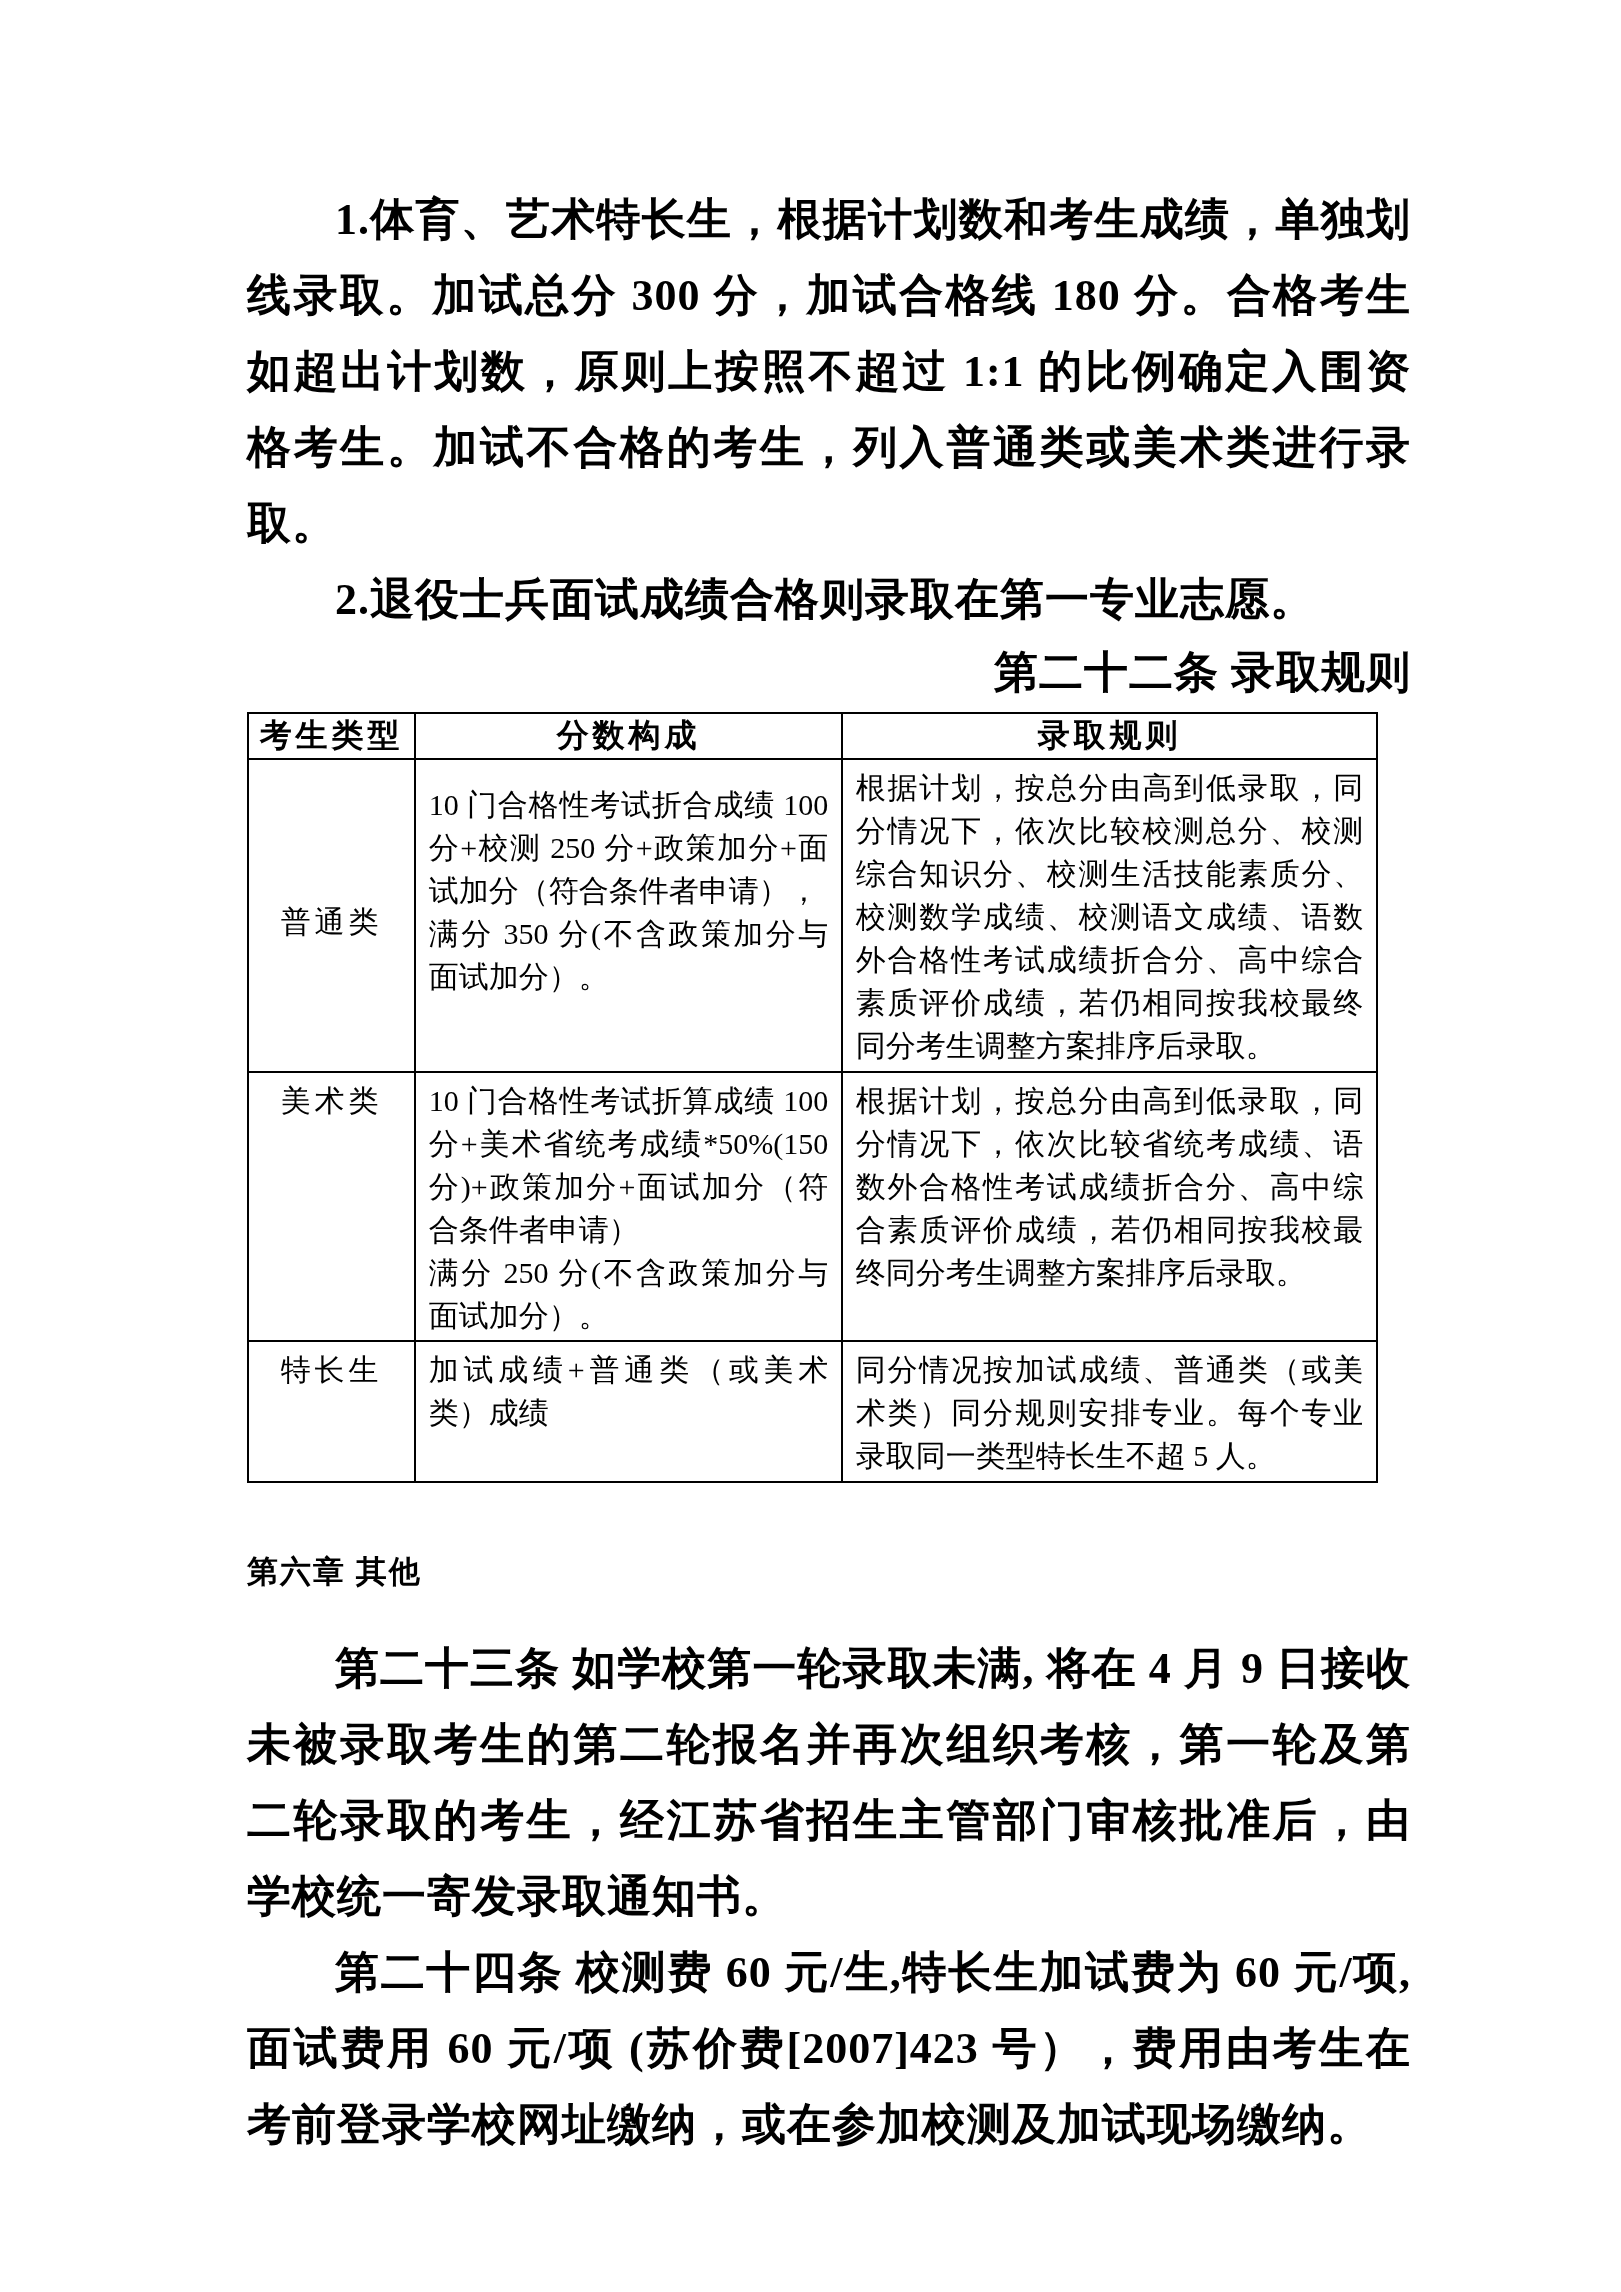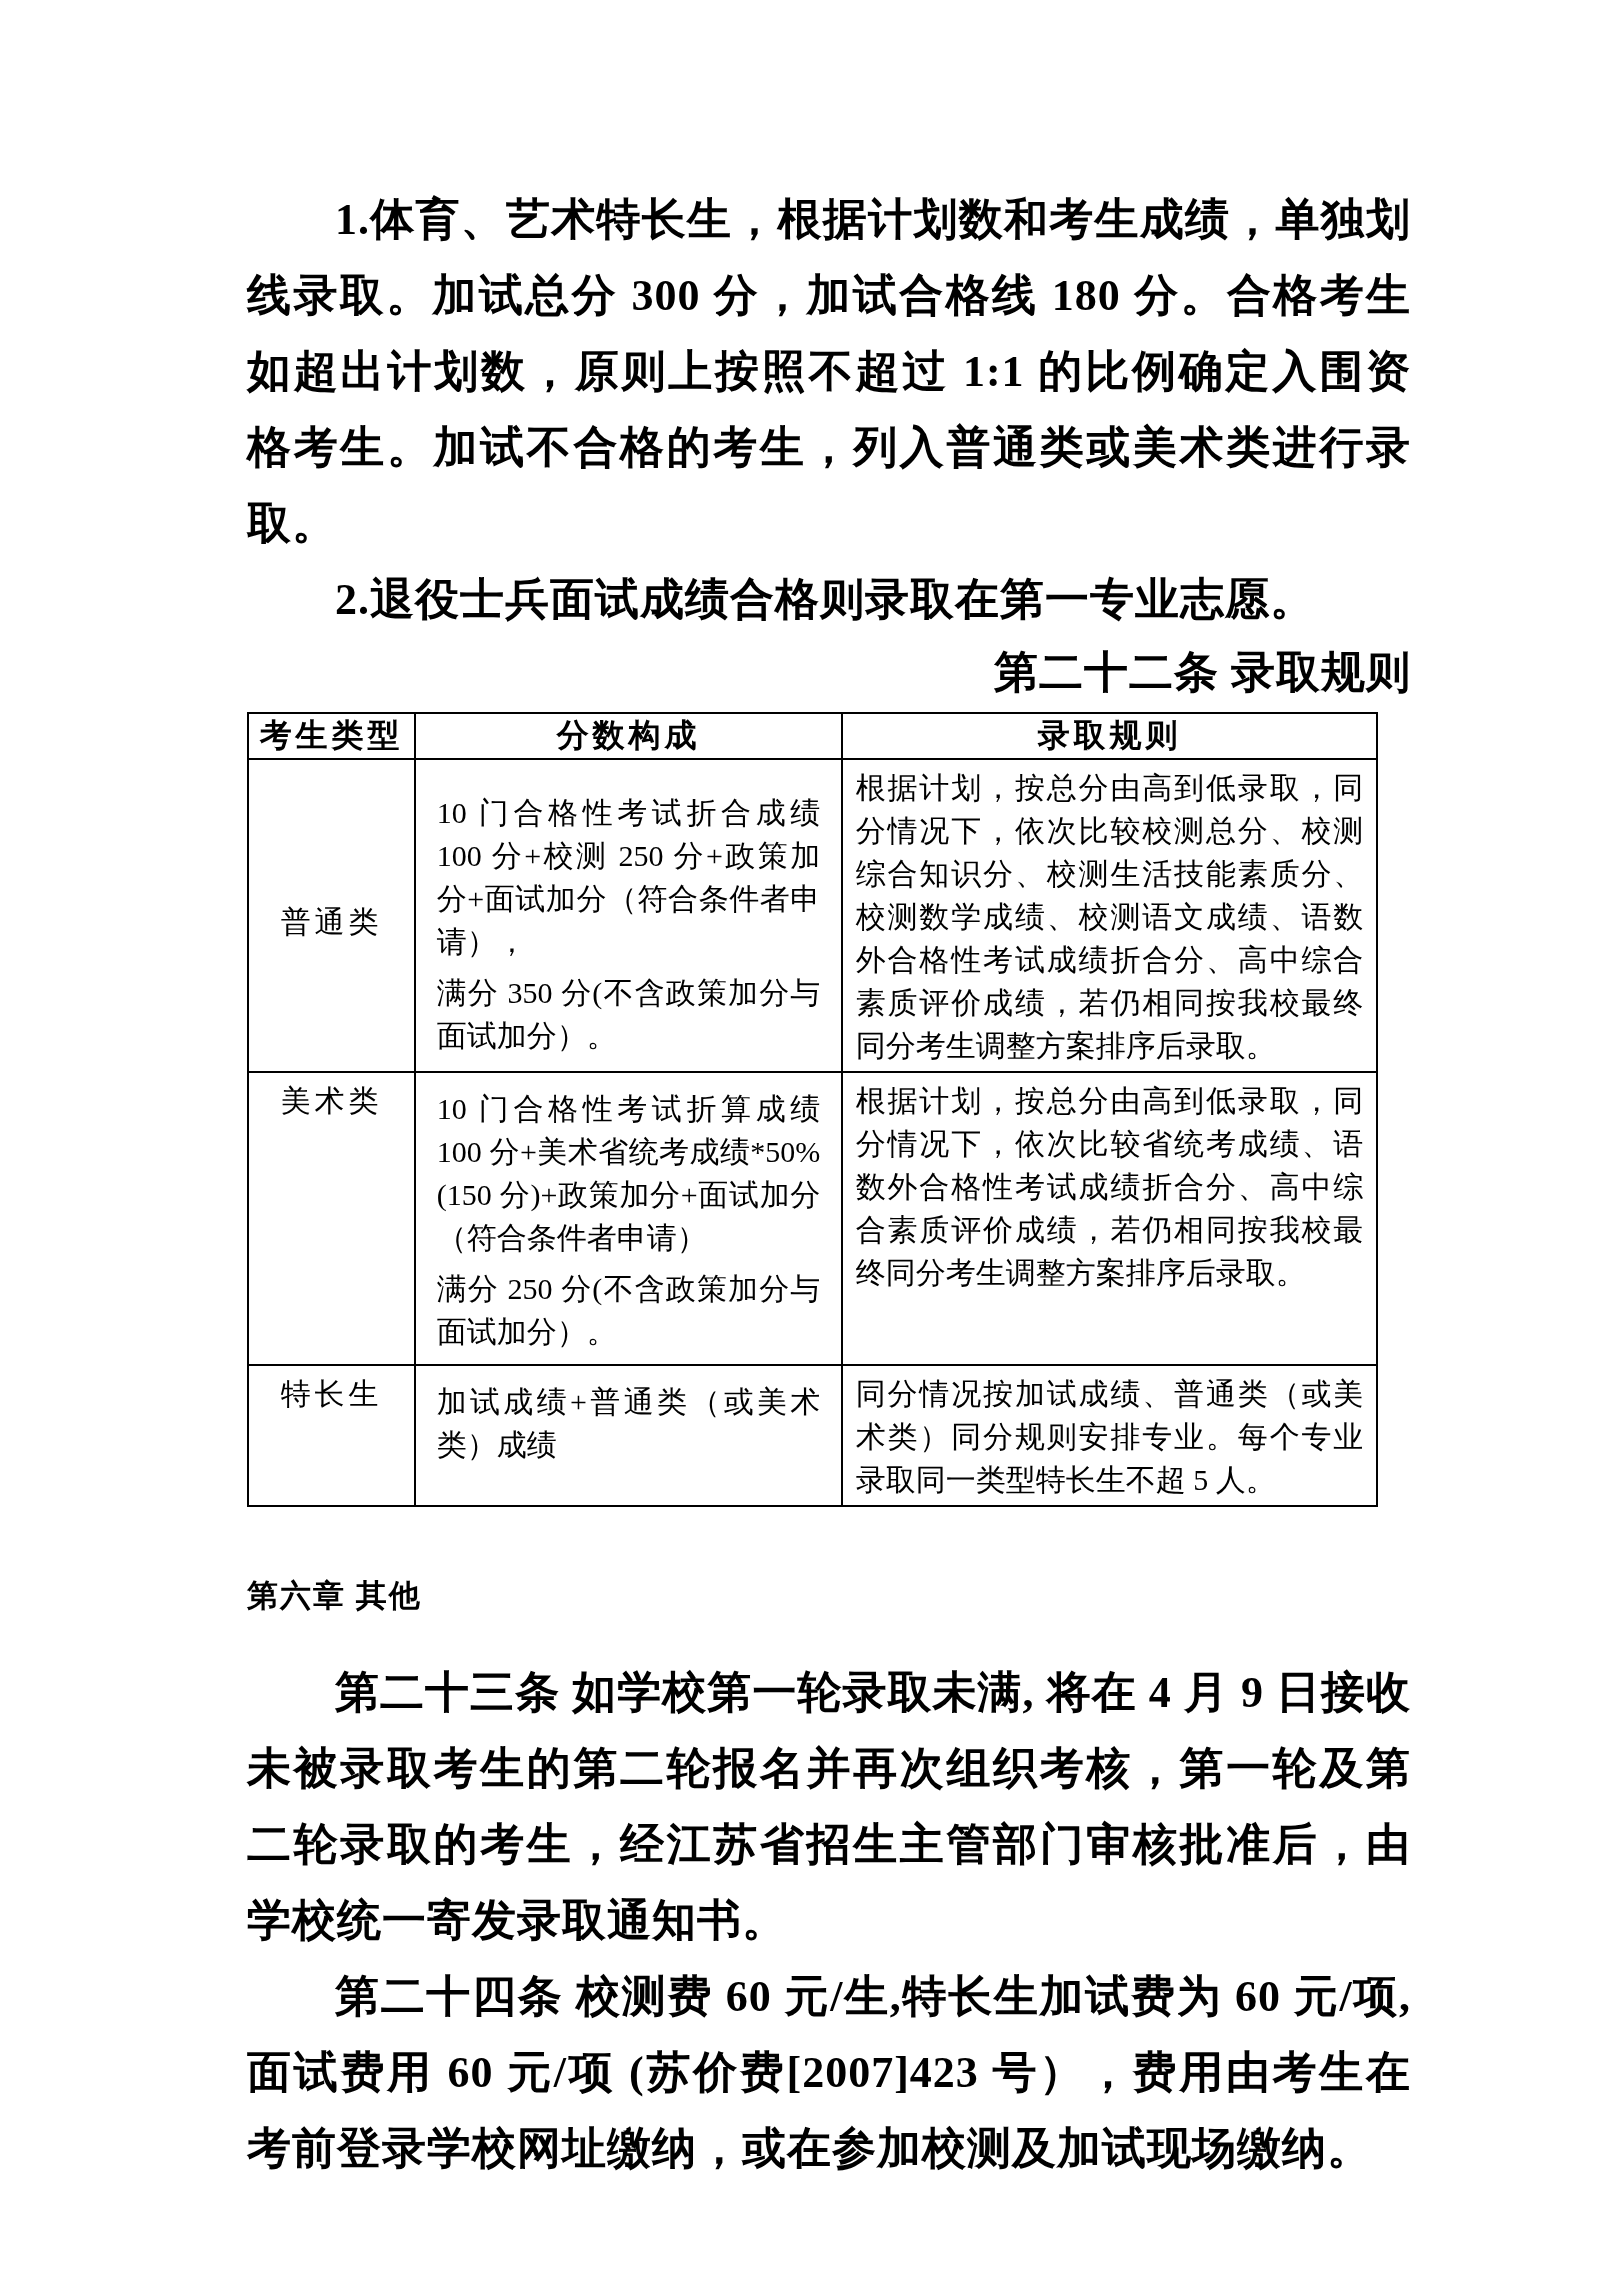--- a/index.html
+++ b/index.html
@@ -68,21 +68,21 @@
     text-align: center;
     letter-spacing: 3.9px;
     padding-top: 9.8px;
   }
   tr.r1 td.type-cell { vertical-align: middle; padding-top: 16px; }
   tr.r1 { height: 256px; }
   tr.r2 { height: 260px; border-radius: 15px; }
   tr.r3 { height: 138px; padding-left: 19px; }
   td.score-cell, td.rule-cell { text-align: justify; }
   tr.r1 td.score-cell { padding-top: 23.5px; }
-  .score-line { margin: 8px; }
+  .score-line { margin: 0; }
   .chapter-heading {
     margin: 53px 0 23.5px 0;
     font-size: 31px;
     line-height: 71px;
     font-weight: 700;
     text-align: left;
     letter-spacing: 2px;
   }
 </style>
 </head>

